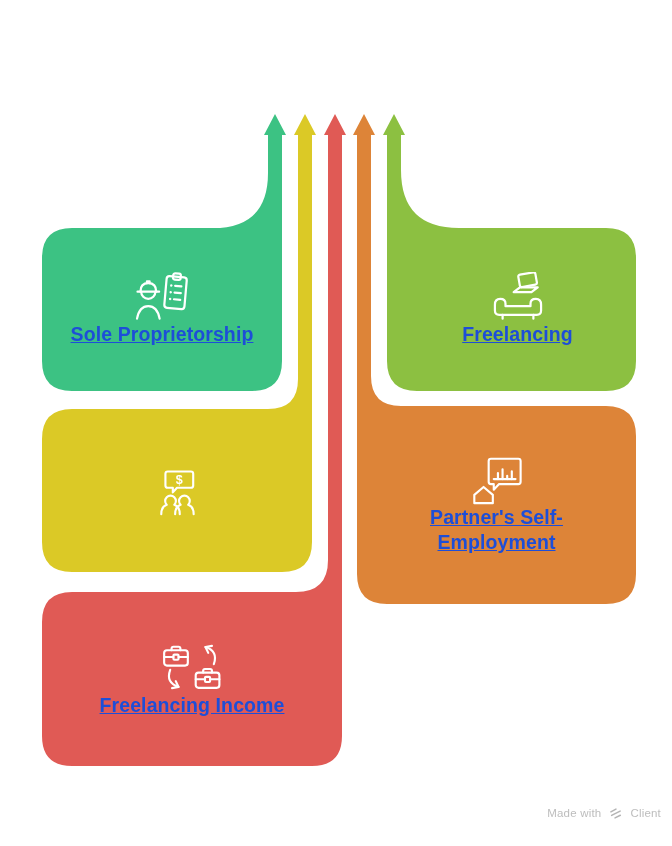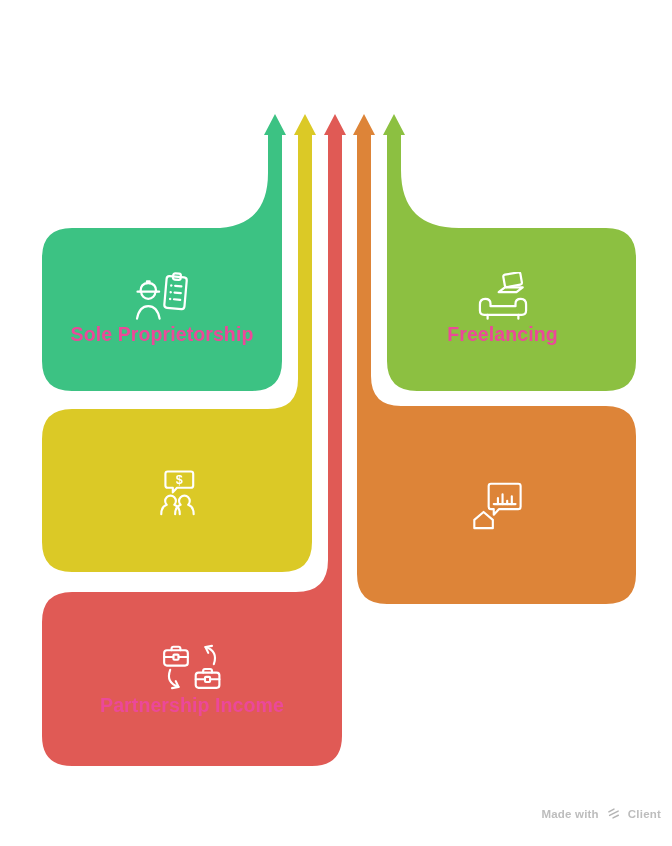--- a/index.html
+++ b/index.html
@@ -6,30 +6,30 @@
   .canvas{
     position:relative;width:672px;height:846px;background:#fff;
     font-family:"Liberation Sans",sans-serif;overflow:hidden;
   }
   svg.shapes{position:absolute;left:0;top:0;}
   .node{
     position:absolute;display:flex;flex-direction:column;
     align-items:center;justify-content:center;text-align:center;
   }
   .node .label{
-    color:#ec4899;font-weight:bold;font-size:19.5px;line-height:25px;
-    max-width:214px;letter-spacing:.1px;
+    color:#1d4ed8;font-weight:bold;font-size:19.5px;line-height:25px;
+    max-width:214px;letter-spacing:.1px;text-decoration:underline;
   }
   .icon{display:block;}
   .icon svg{display:block;stroke:#ffffff;fill:none;stroke-width:2.3;
     stroke-linecap:round;stroke-linejoin:round;}
   .icon .fillglyph{fill:#ffffff;stroke:none;font-family:"Liberation Sans",sans-serif;font-weight:bold;}
   .watermark{
-    position:absolute;right:11px;top:807px;display:flex;align-items:center;
-    gap:8px;font-size:11.5px;color:#bdbdbd;letter-spacing:.2px;font-weight:bold;
+    position:absolute;right:11px;top:807px;display:flex;align-items:flex-start;
+    gap:8px;font-size:11.5px;color:#bdbdbd;letter-spacing:.2px;
   }
   .watermark svg{display:block;}
 </style>
 </head>
 <body>
 
 <div class="canvas">
 
   <svg class="shapes" width="672" height="846" viewBox="0 0 672 846">
     <path d="M275 114 L286 135 L282 135 L282 361 Q282 391 252 391 L72 391 Q42 391 42 361
@@ -58,21 +58,21 @@
         <path d="M3 20.5 H25.5"></path>
         <path d="M6 20.5 Q6 11.5 14.2 11.5 Q22.5 11.5 22.5 20.5"></path>
         <path d="M12.8 11.5 L12.8 9.8 H15.6 L15.6 11.5"></path>
         <path d="M6.8 20.5 A7.4 7.4 0 0 0 21.6 20.5"></path>
         <path d="M2.5 48.5 Q5 35.5 14.2 35.5 Q23.5 35.5 26 48.5"></path>
       </svg>
     </span>
     <div class="label">Sole Proprietorship</div>
   </div>
 
-  <div class="node" style="left:378px;top:228px;width:249px;height:163px;padding-bottom:24px;">
+  <div class="node" style="left:393px;top:228px;width:249px;height:163px;padding-bottom:24px;">
     <span class="icon">
       <svg width="54" height="50" viewBox="0 0 56 52">
         <rect x="29" y="1.5" width="18" height="13" rx="2" transform="rotate(-10 38 8)"></rect>
         <path d="M23.5 21 L30 16 H48.5 L42 21 Z"></path>
         <path d="M4 40 V34 Q4 28 9.5 28 Q15 28 15 33 V35.5 H41 V33 Q41 28 46.5 28 Q52 28 52 34 V40 Q52 44.5 47.5 44.5 H8.5 Q4 44.5 4 40 Z"></path>
         <path d="M12 44.5 V48.5 M44 44.5 V48.5"></path>
       </svg>
     </span>
     <div class="label">Freelancing</div>
   </div>
@@ -90,20 +90,21 @@
 
   <div class="node" style="left:357px;top:406px;width:279px;height:198px;padding-bottom:34px;">
     <span class="icon">
       <svg width="52" height="50" viewBox="0 0 56 54">
         <path d="M51 31.5 Q53.5 31.5 53.5 29 V6.5 Q53.5 4 51 4 H21.5 Q19 4 19 6.5 V29 Q19 31.5 21.5 31.5 H24.5 V37.5 L30 31.5 Z"></path>
         <path d="M24.5 26 H48"></path>
         <path d="M29 26 V19.5 M34 26 V15.5 M39 26 V22.5 M44 26 V17.5"></path>
         <path d="M3.5 52 V43 L13.5 34.5 L23.5 43 V52 Z"></path>
       </svg>
     </span>
+    <div class="label">Partner's Self-Employment</div>
   </div>
 
   <div class="node" style="left:42px;top:592px;width:300px;height:174px;padding-bottom:35px;">
     <span class="icon">
       <svg width="66" height="52" viewBox="0 0 70 56">
         <g transform="translate(4,5)">
           <path d="M9 5 V3.2 Q9 1.2 11 1.2 H16.5 Q18.5 1.2 18.5 3.2 V5"></path>
           <rect x="1" y="5" width="25.5" height="16.5" rx="3"></rect>
           <path d="M1 12.2 H11 M16.5 12.2 H26.5"></path>
           <rect x="11" y="9.7" width="5.5" height="5.5" rx="1"></rect>
@@ -113,21 +114,21 @@
           <rect x="1" y="5" width="25.5" height="16.5" rx="3"></rect>
           <path d="M1 12.2 H11 M16.5 12.2 H26.5"></path>
           <rect x="11" y="9.7" width="5.5" height="5.5" rx="1"></rect>
         </g>
         <path d="M58.5 25 Q63.5 11 49.5 6.5"></path>
         <path d="M49.5 6.5 L56.5 5.2 M49.5 6.5 L52.5 12.8"></path>
         <path d="M11.5 31 Q6.5 45 20.5 49.5"></path>
         <path d="M20.5 49.5 L13.5 50.8 M20.5 49.5 L17.5 43.2"></path>
       </svg>
     </span>
-    <div class="label">Partnership Income</div>
+    <div class="label">Freelancing Income</div>
   </div>
 
   <div class="watermark">
     <span>Made with</span>
     <svg width="13" height="13" viewBox="0 0 14 14">
       <g stroke="#b4b4b4" stroke-width="1.6" stroke-linecap="round" fill="none">
         <path d="M2 5.2 L7.5 2.2"></path>
         <path d="M2.8 9 L12 4.4"></path>
         <path d="M6.5 11.8 L12.2 8.9"></path>
       </g>

